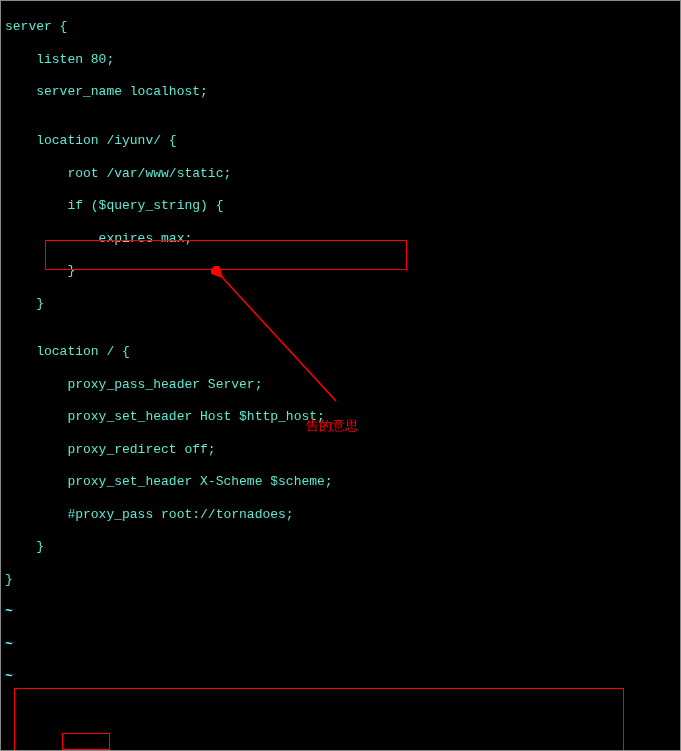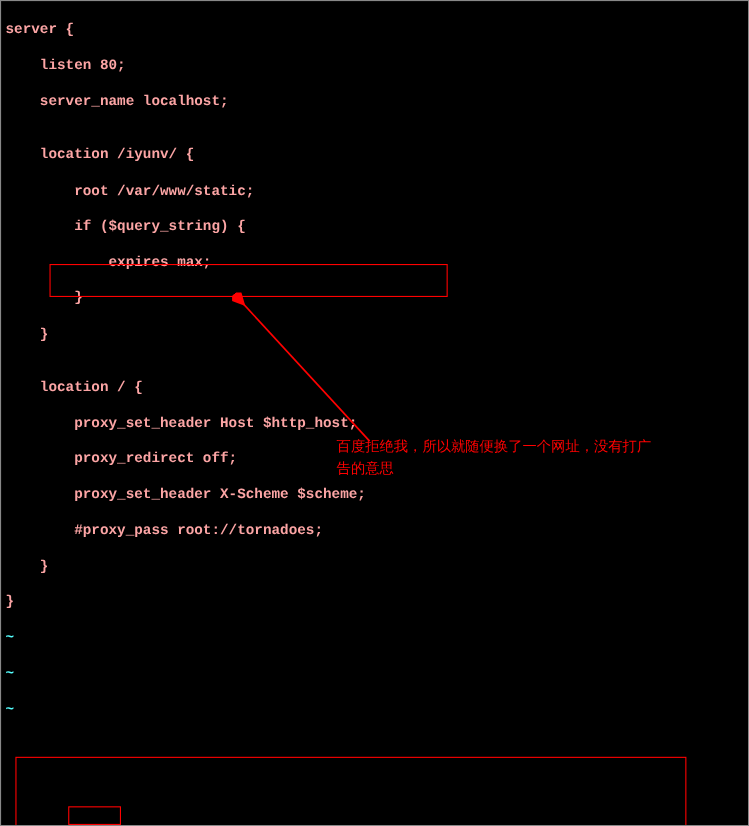--- a/index.html
+++ b/index.html
@@ -12,21 +12,21 @@
     overflow: hidden;
     position: relative;
     border: 1px solid #888;
   }
   .terminal {
     padding: 2px 4px;
     line-height: 1.25;
     white-space: pre;
     position: relative;
   }
-  .ln { color: #fca5a5; font-weight: bold; }
+  .ln { color: #5eead4; font-weight: normal; }
   .cy { color: #55ffff; font-weight: bold; }
   .redbox1 {
     position: absolute;
     border: 1px solid #ff0000;
     left: 44px;
     top: 239px;
     width: 362px;
     height: 30px;
   }
   .arrow {
@@ -72,20 +72,21 @@
 <div class="ln">    server_name localhost;</div>
 <div class="ln"></div>
 <div class="ln">    location /iyunv/ {</div>
 <div class="ln">        root /var/www/static;</div>
 <div class="ln">        if ($query_string) {</div>
 <div class="ln">            expires max;</div>
 <div class="ln">        }</div>
 <div class="ln">    }</div>
 <div class="ln"></div>
 <div class="ln">    location / {</div>
+<div class="ln">        proxy_pass_header Server;</div>
 <div class="ln">        proxy_set_header Host $http_host;</div>
 <div class="ln">        proxy_redirect off;</div>
 <div class="ln">        proxy_set_header X-Scheme $scheme;</div>
 <div class="ln">        #proxy_pass root://tornadoes;</div>
 <div class="ln">    }</div>
 <div class="ln">}</div>
 <div class="cy">~</div>
 <div class="cy">~</div>
 <div class="cy">~</div>
 
@@ -123,18 +124,18 @@
 <svg class="arrow" width="200" height="150">
   <defs>
     <marker id="ah" markerWidth="10" markerHeight="10" refX="2" refY="5" orient="auto">
       <path d="M0,5 L10,0 L10,10 Z" fill="#ff0000"></path>
     </marker>
   </defs>
   <line x1="125" y1="135" x2="10" y2="10" stroke="#ff0000" stroke-width="1.5" marker-end="url(#ah)"></line>
 </svg>
 
 <div class="annotation">
-  <span>百度拒绝我，所以就随便换了一个网址，没有打广</span><br>
+  <br>
   <span>告的意思</span>
 </div>
 
 <div class="redbox2"></div>
 <div class="redbox3"></div>
 
 </body></html>

